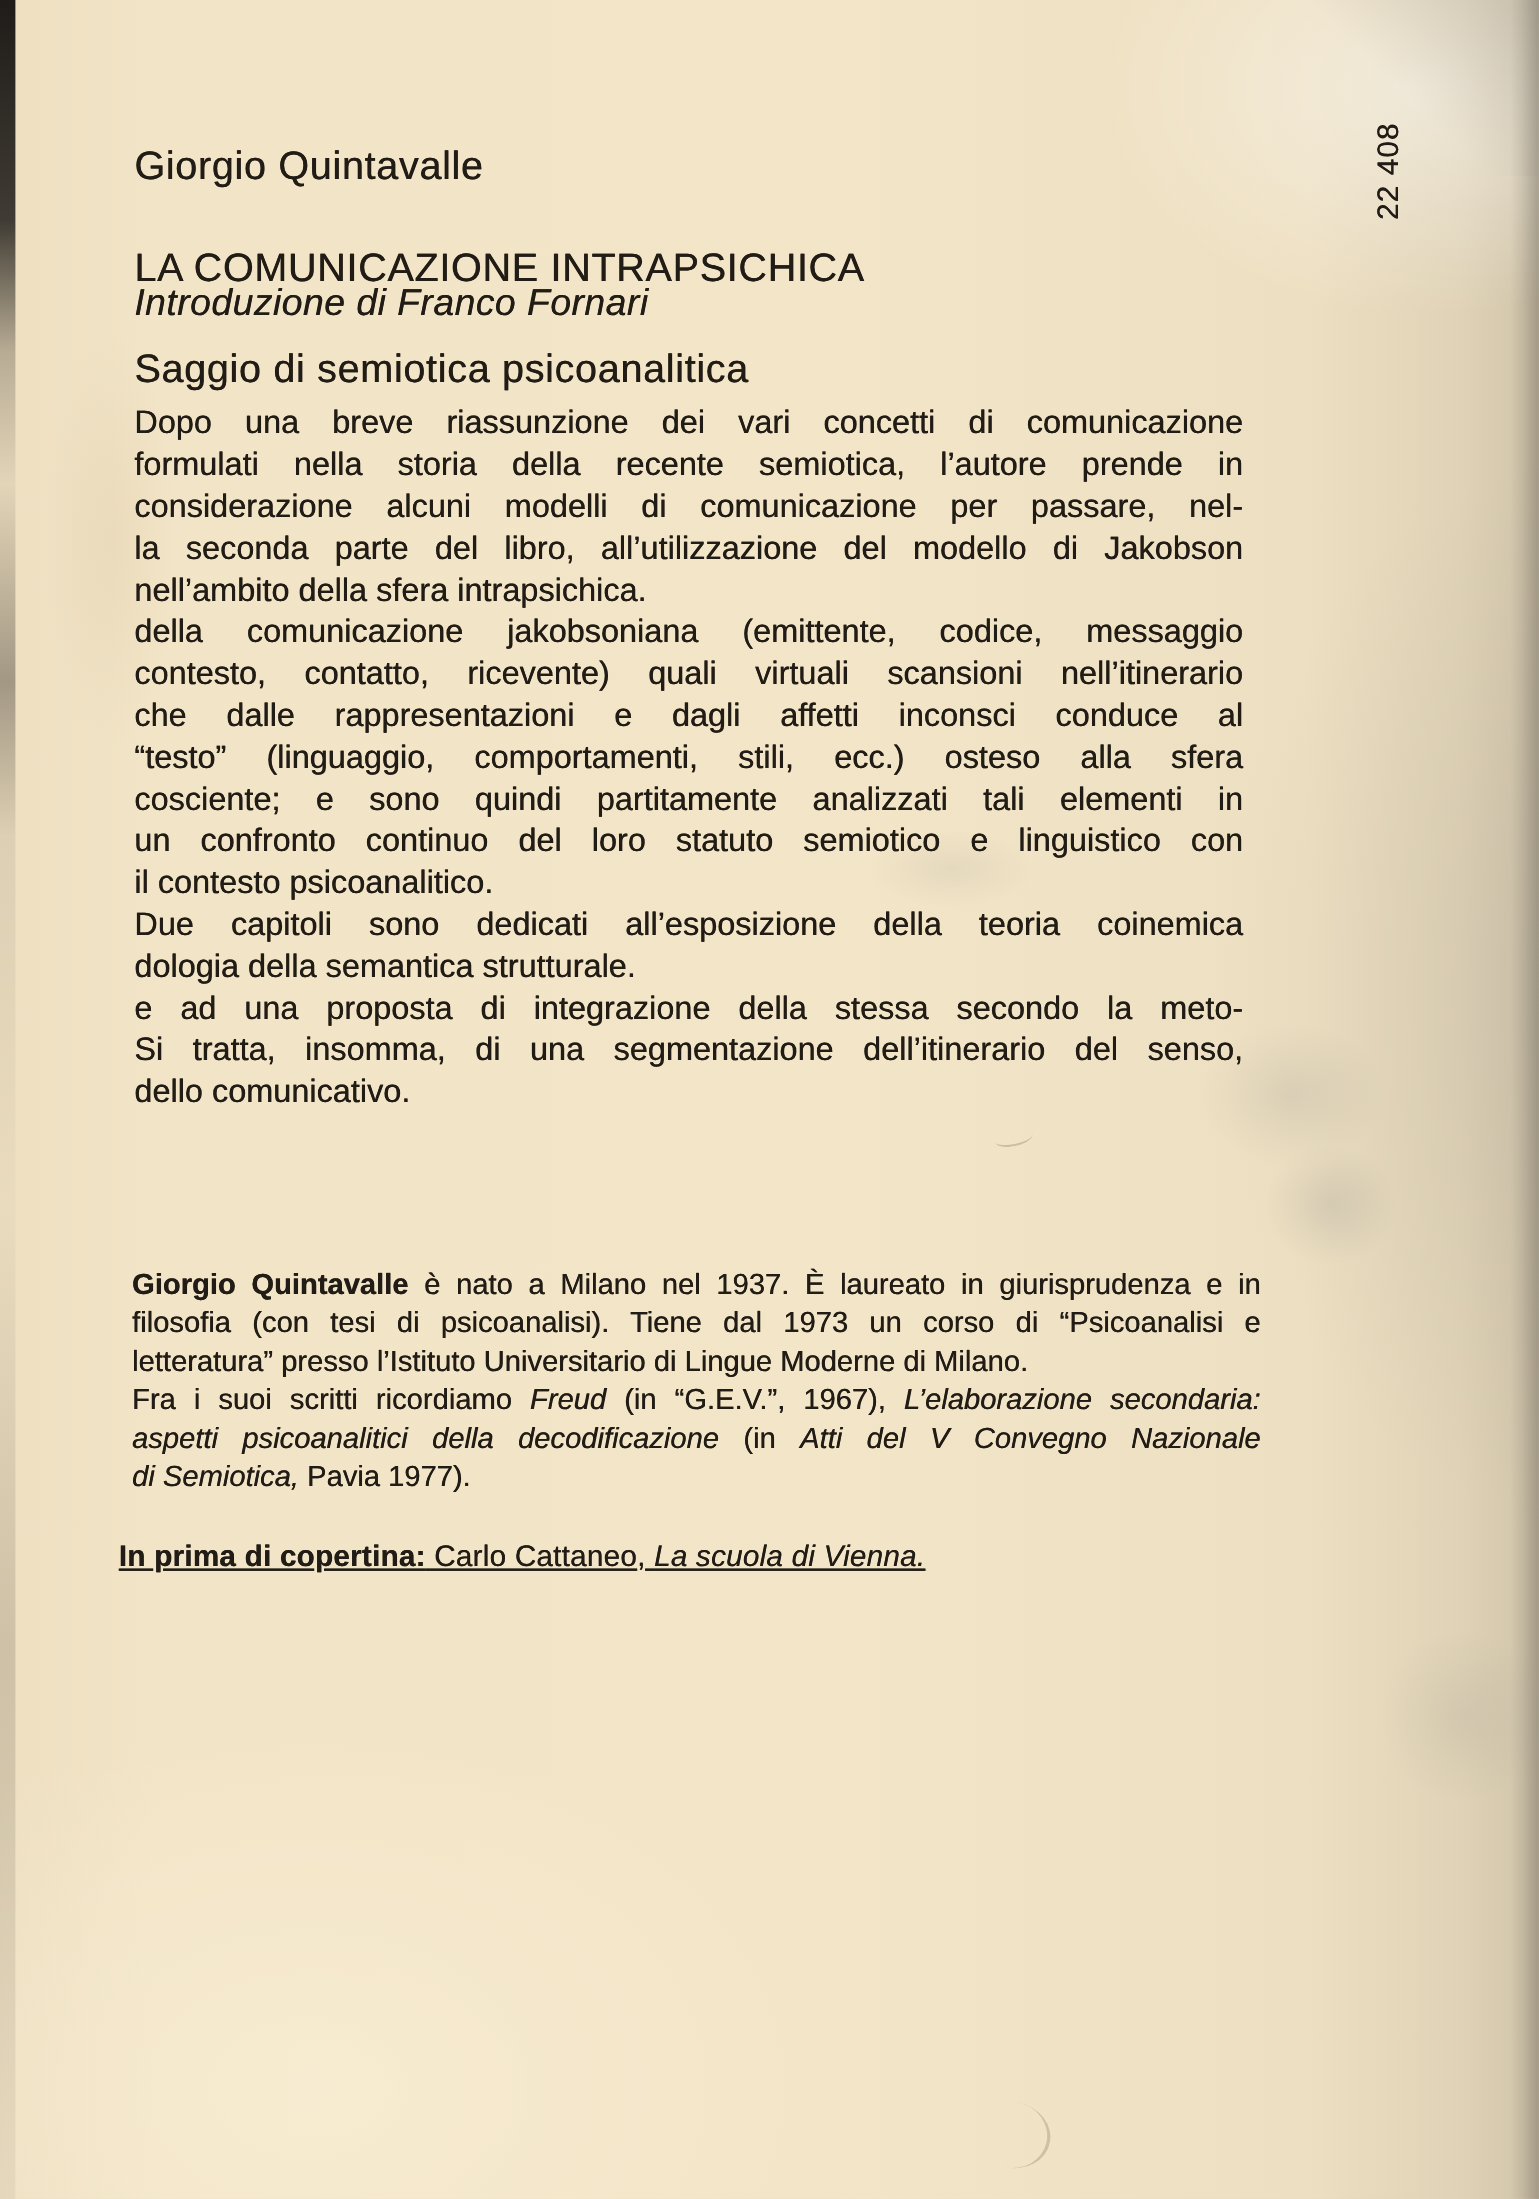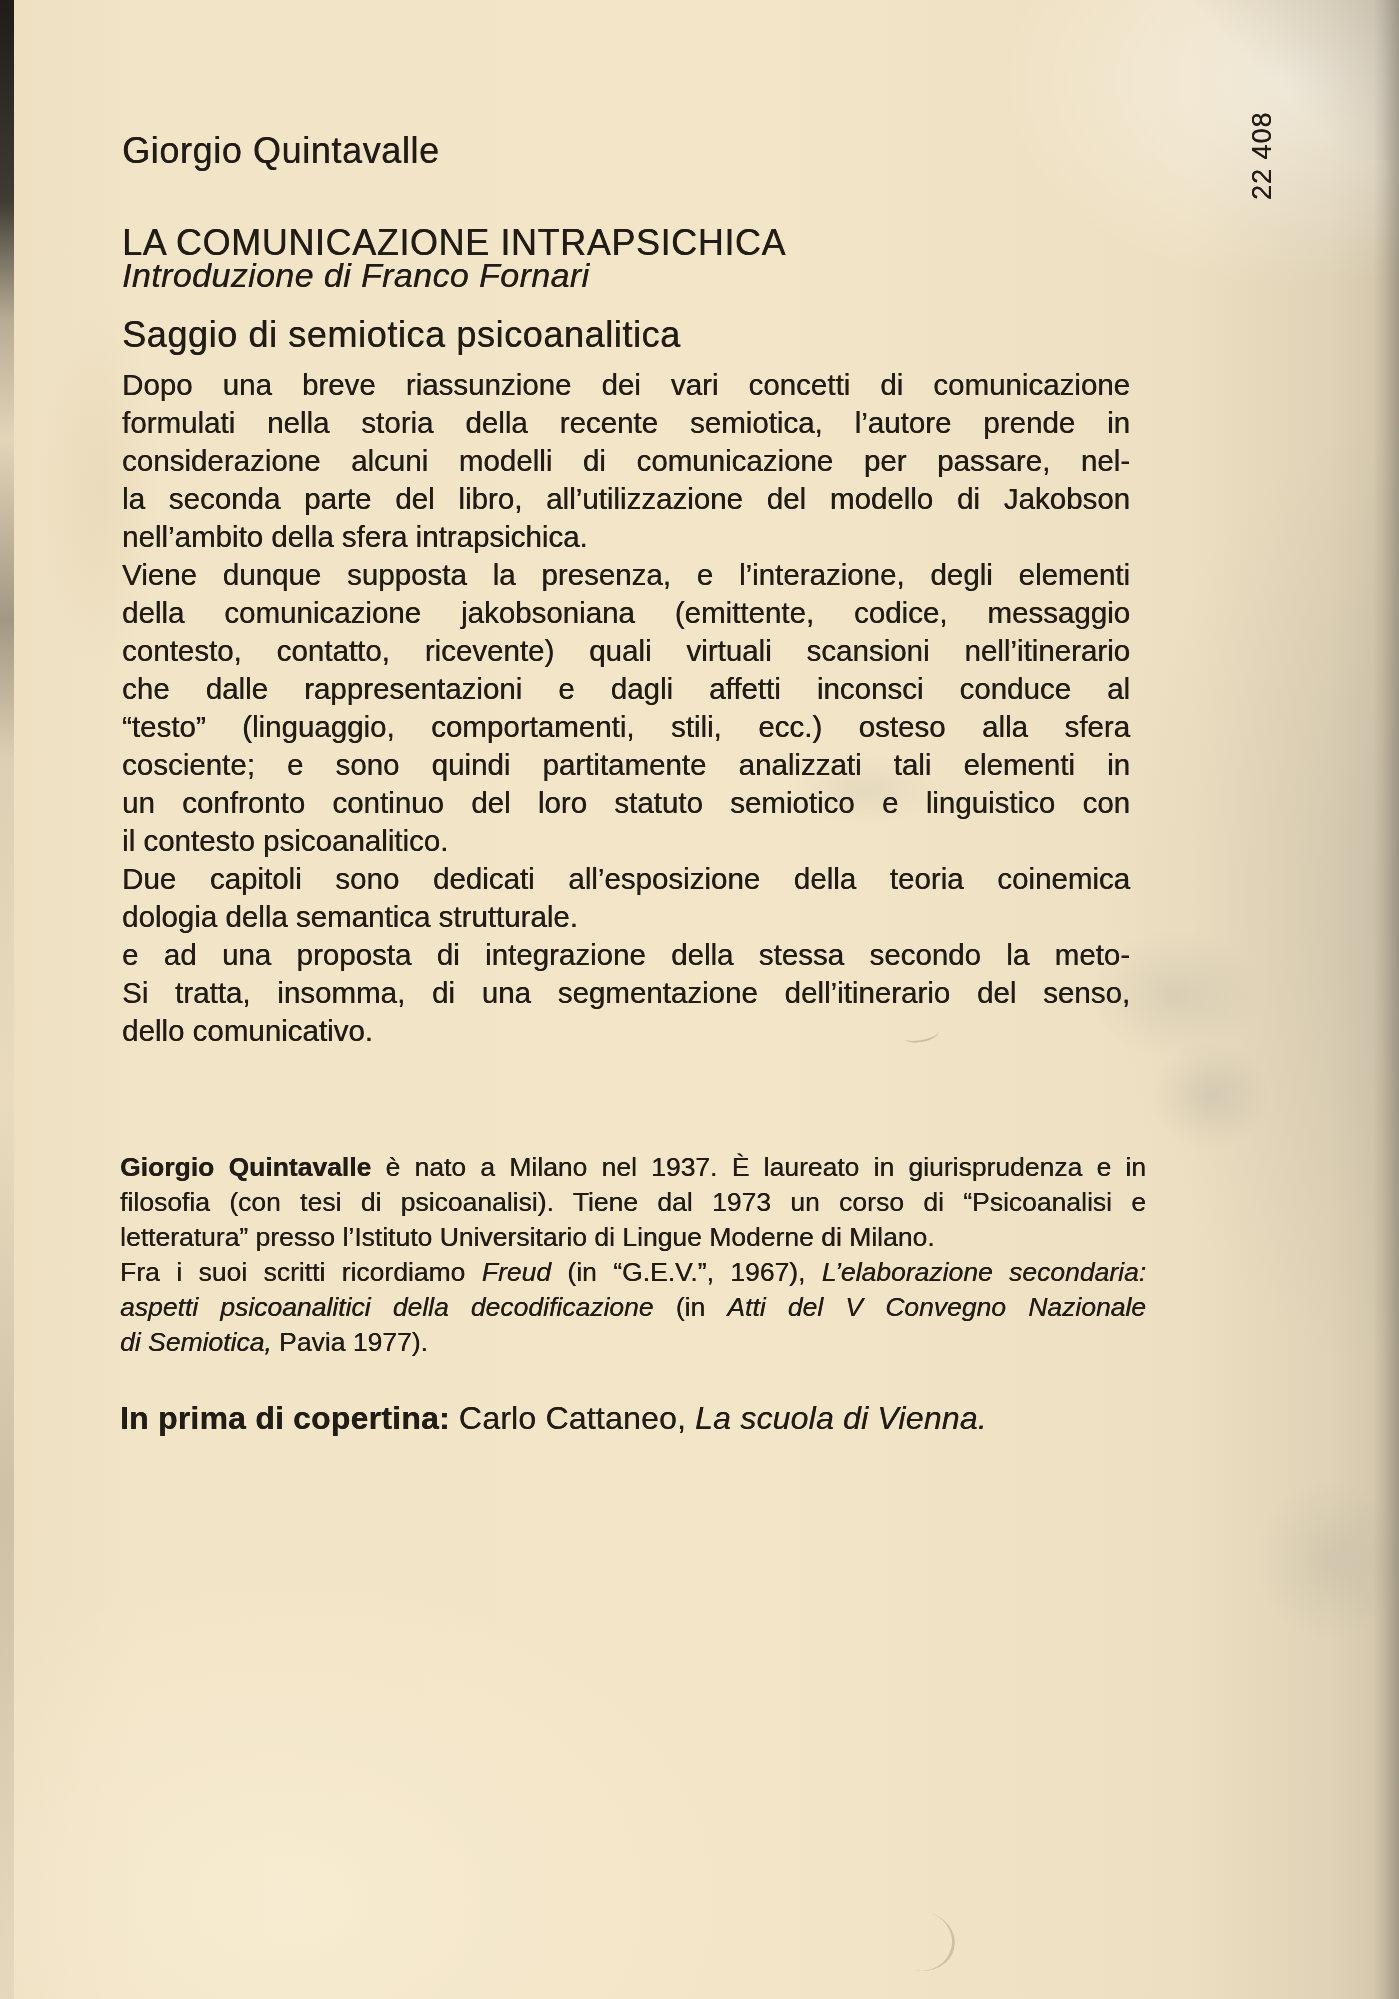--- a/index.html
+++ b/index.html
@@ -54,21 +54,21 @@
   .txt { position:absolute; white-space:pre-line; }
   .header-block { left:122px; top:82px; font-size:36px; line-height:46px; letter-spacing:0.6px; text-shadow:0.4px 0 0 currentColor; }
   .intro-line   { left:122px; top:256px; font-size:34px; font-style:italic; letter-spacing:0.4px; text-shadow:0.3px 0 0 currentColor; }
   .catalog-number {
     position:absolute; left:1247px; top:200px; font-size:27px; letter-spacing:1px;
     white-space:nowrap; transform:rotate(-90deg); transform-origin:0 0;
     text-shadow:0.3px 0 0 currentColor;
   }
   .blurb { position:absolute; left:122px; top:366px; width:1008px; font-size:29.5px; line-height:38px; text-shadow:0.35px 0 0 currentColor; }
   .bio   { position:absolute; left:120px; top:1150px; width:1026px; font-size:26.5px; line-height:35px; text-shadow:0.3px 0 0 currentColor; }
-  .caption { position:absolute; left:120px; top:1400px; font-size:32px; letter-spacing:0.2px; text-shadow:0.25px 0 0 currentColor; }
+  .caption { position:absolute; left:108px; top:1400px; font-size:27px; letter-spacing:0.2px; text-shadow:0.25px 0 0 currentColor;text-decoration:underline; }
   .tline { text-align:justify; text-align-last:justify; }
   .tline.tlast { text-align:right; text-align-last:left; }
   .b { font-weight:bold; }
   .i { font-style:italic; }
 </style>
 </head>
 <body>
 
 <div class="scan">
 
@@ -93,21 +93,20 @@
   <div class="catalog-number">22 408</div>
 
   <div class="txt intro-line">Introduzione di Franco Fornari</div>
 
   <div class="blurb">
       <div class="tline"><span>Dopo una breve riassunzione dei vari concetti di comunicazione</span></div>
       <div class="tline"><span>formulati nella storia della recente semiotica, l’autore prende in</span></div>
       <div class="tline"><span>considerazione alcuni modelli di comunicazione per passare, nel-</span></div>
       <div class="tline"><span>la seconda parte del libro, all’utilizzazione del modello di Jakobson</span></div>
       <div class="tline tlast"><span>nell’ambito della sfera intrapsichica.</span></div>
-      <div class="tline"><span>Viene dunque supposta la presenza, e l’interazione, degli elementi</span></div>
       <div class="tline"><span>della comunicazione jakobsoniana (emittente, codice, messaggio</span></div>
       <div class="tline"><span>contesto, contatto, ricevente) quali virtuali scansioni nell’itinerario</span></div>
       <div class="tline"><span>che dalle rappresentazioni e dagli affetti inconsci conduce al</span></div>
       <div class="tline"><span>“testo” (linguaggio, comportamenti, stili, ecc.) osteso alla sfera</span></div>
       <div class="tline"><span>cosciente; e sono quindi partitamente analizzati tali elementi in</span></div>
       <div class="tline"><span>un confronto continuo del loro statuto semiotico e linguistico con</span></div>
       <div class="tline tlast"><span>il contesto psicoanalitico.</span></div>
       <div class="tline"><span>Due capitoli sono dedicati all’esposizione della teoria coinemica</span></div>
       <div class="tline tlast"><span>dologia della semantica strutturale.</span></div>
       <div class="tline"><span>e ad una proposta di integrazione della stessa secondo la meto-</span></div>

